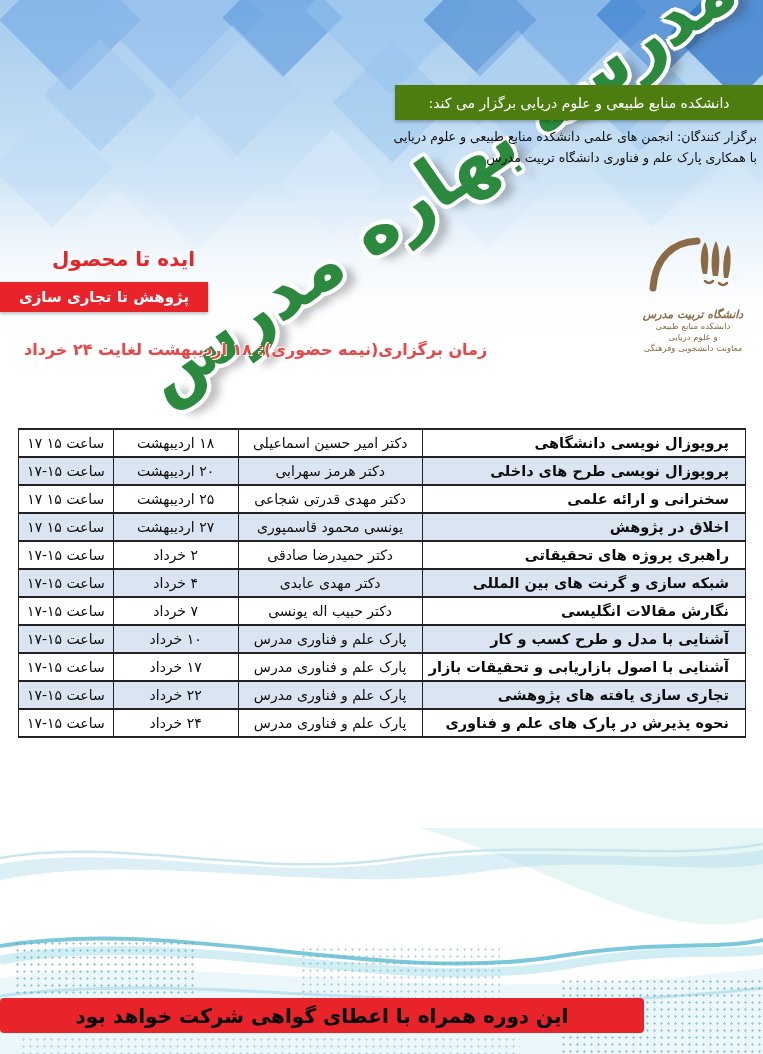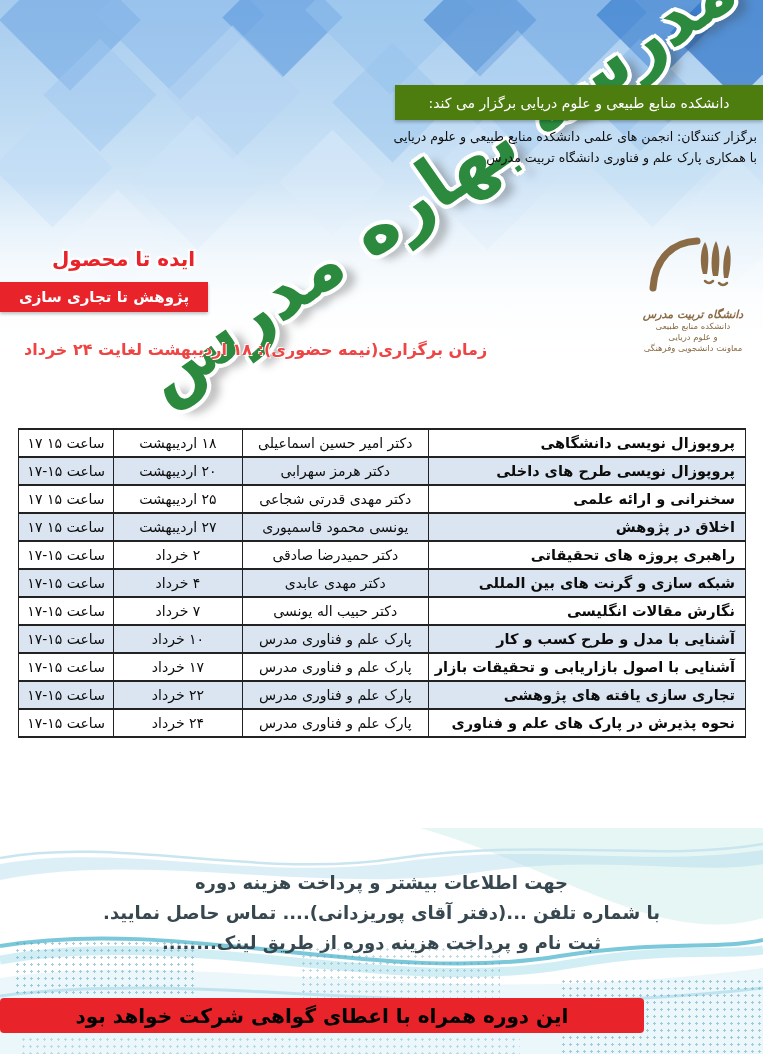--- a/index.html
+++ b/index.html
@@ -70,21 +70,21 @@
   .schedule{
     position:absolute;left:18px;top:428px;width:728px;border-collapse:collapse;
     z-index:4;background:#fff;
   }
   .schedule td{
     border:1.5px solid #222;border-top-width:2.5px;border-bottom-width:2.5px;
     height:28px;padding:0 6px;color:#0c0c0c;white-space:nowrap;overflow:hidden;
     font-size:14px;text-align:center;vertical-align:middle;background:#fff;
   }
   .schedule tr:nth-child(even) td{background:#dbe5f1;}
-  .schedule td.topic{font-weight:bold;font-size:14.5px;text-align:right;padding-right:10px;}
+  .schedule td.topic{font-weight:bold;font-size:14.5px;text-align:right;padding-right:16px;}
   
   .bottom{position:absolute;left:0;top:828px;width:763px;height:226px;overflow:hidden;}
   .waves{position:absolute;left:0;top:0;}
   .dots{
     position:absolute;
     background-image:radial-gradient(#5fa3bd 1.1px,rgba(0,0,0,0) 1.4px);
     background-size:7px 7px;opacity:.55;z-index:1;
   }
   .contact{
     position:absolute;left:0;top:40px;width:100%;text-align:center;
@@ -238,21 +238,16 @@
       <path d="M0,52 C150,22 320,68 480,44 C600,26 700,48 763,36 L763,22 C640,40 540,14 400,34 C260,54 120,14 0,36 Z" fill="rgba(170,215,232,.4)"></path>
       <path d="M0,118 C180,88 380,158 560,128 C660,112 720,122 763,112" fill="none" stroke="#4db6cc" stroke-width="4" opacity=".75"></path>
       <path d="M0,132 C190,98 390,168 570,136 C670,118 725,128 763,122" fill="none" stroke="#9ad9e6" stroke-width="9" opacity=".45"></path>
       <path d="M0,150 C200,120 420,185 763,140 L763,226 L0,226 Z" fill="rgba(190,228,240,.3)"></path>
       <path d="M0,168 C220,140 430,198 763,160" fill="none" stroke="#bfe4ef" stroke-width="3"></path>
     </svg>
     <div class="dots" style="left:14px;top:112px;width:180px;height:72px;"></div>
     <div class="dots" style="left:300px;top:118px;width:200px;height:52px;opacity:.4;"></div>
     <div class="dots" style="left:560px;top:150px;width:203px;height:76px;"></div>
     <div class="dots" style="left:20px;top:208px;width:500px;height:18px;opacity:.35;"></div>
-    <div class="contact">
-      <div>جهت اطلاعات بیشتر و پرداخت هزینه دوره</div>
-      <div>با شماره تلفن ...(دفتر آقای پوریزدانی).... تماس حاصل نمایید.</div>
-      <div>ثبت نام و پرداخت هزینه دوره از طریق لینک........</div>
-    </div>
     <div class="cert-banner">این دوره همراه با اعطای گواهی شرکت خواهد بود</div>
   </div>
 
 </div>
 
 </body></html>

